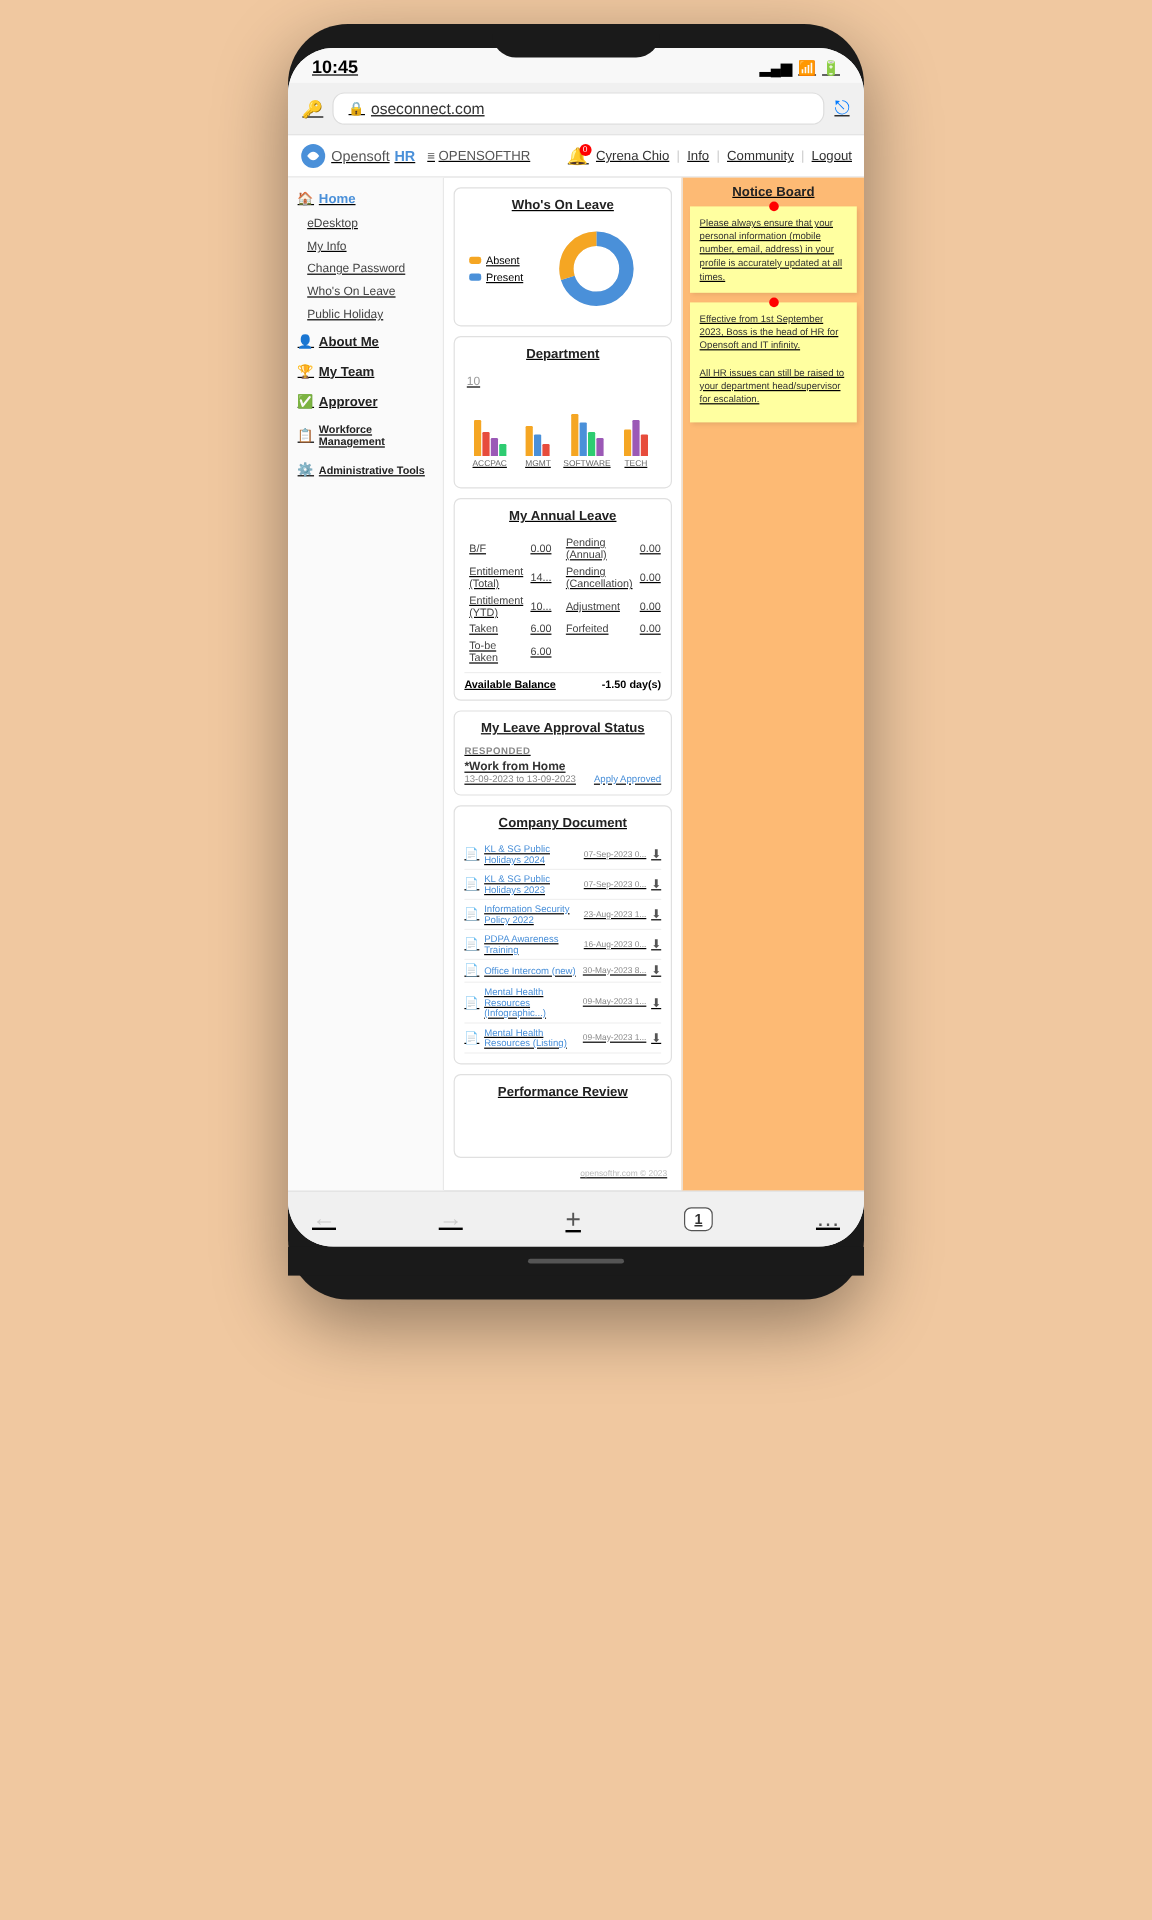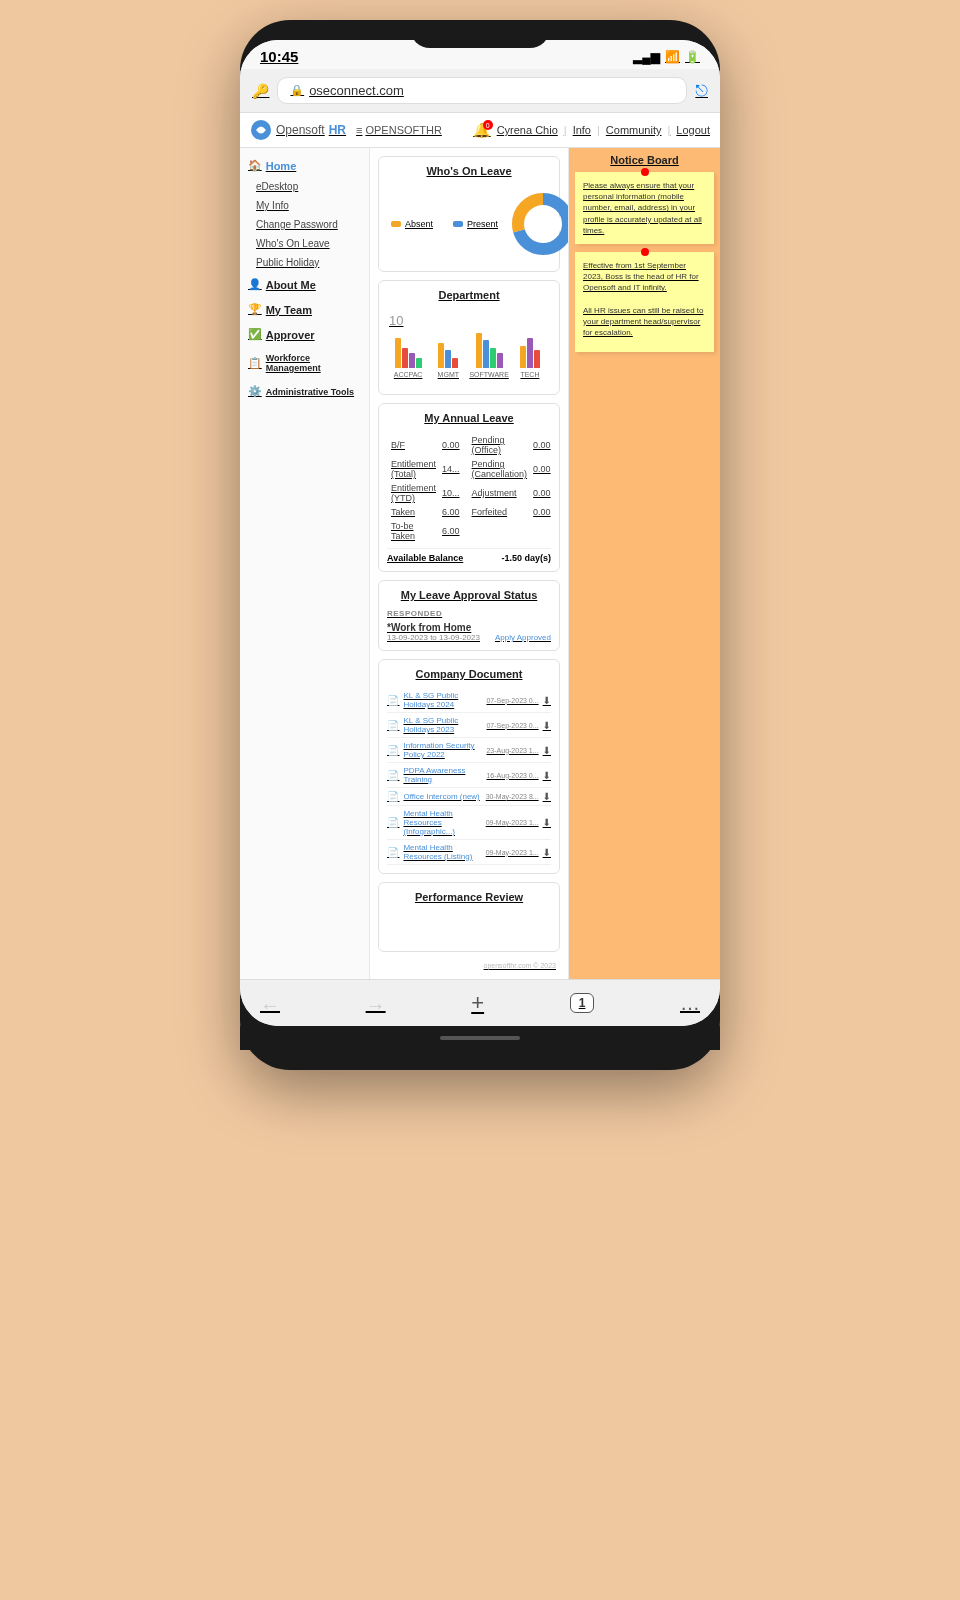--- a/index.html
+++ b/index.html
@@ -224,21 +224,21 @@
       margin-bottom: 8px;
       color: #222;
     }
     
     .leave-chart-area {
       display: flex;
       align-items: center;
       gap: 10px;
       padding: 4px;
     }
-    .leave-legend { font-size: 9px; display: flex; gap: 20px; }
+    .leave-legend { font-size: 9px; display: flex; flex-direction: column; gap: 4px; }
     .legend-item { display: flex; align-items: center; gap: 4px; }
     .legend-dot { width: 10px; height: 6px; border-radius: 2px; }
     .donut-container { flex: 1; display: flex; justify-content: center; }
     
     .dept-chart { padding: 4px 2px; }
     .bar-chart { display: flex; align-items: flex-end; gap: 2px; height: 50px; margin-bottom: 4px; }
     .bar-group { display: flex; flex-direction: column; align-items: center; gap: 1px; flex: 1; }
     .bars-row { display: flex; gap: 1px; align-items: flex-end; }
     .bar { width: 6px; border-radius: 1px 1px 0 0; }
     .bar-label { font-size: 7px; color: #666; text-align: center; margin-top: 2px; }
@@ -408,21 +408,21 @@
                   <circle cx="35" cy="35" r="25" fill="none" stroke="#f5a623" stroke-width="12" stroke-dasharray="47 110" stroke-dashoffset="-110" transform="rotate(-90 35 35)"></circle>
                   <circle cx="35" cy="35" r="18" fill="white"></circle>
                 </svg>
               </div>
             </div>
           </div>
 
           <div class="card">
             <div class="card-title">Department</div>
             <div class="dept-chart">
-              <div style="font-size:13px;color:#999;margin-bottom:0;">10</div>
+              <div style="font-size:10px;color:#999;margin-bottom:16px;">10</div>
               <div class="bar-chart">
 
                 <div class="bar-group">
                   <div class="bars-row">
                     <div class="bar" style="height:30px;background:#f5a623;"></div>
                     <div class="bar" style="height:20px;background:#e74c3c;"></div>
                     <div class="bar" style="height:15px;background:#9b59b6;"></div>
                     <div class="bar" style="height:10px;background:#2ecc71;"></div>
                   </div>
                   <div class="bar-label">ACCPAC</div>
@@ -459,21 +459,21 @@
             </div>
           </div>
 
           <div class="card">
             <div class="card-title">My Annual Leave</div>
             <table class="leave-table">
               <tbody>
                   <tr>
                 <td>B/F</td>
                 <td style="text-align:right;">0.00</td>
-                <td style="padding-left:8px;">Pending (Office)</td>
+                <td style="padding-left:8px;">Pending (Annual)</td>
                 <td style="text-align:right;">0.00</td>
               </tr>
               <tr>
                 <td>Entitlement (Total)</td>
                 <td style="text-align:right;">14...</td>
                 <td style="padding-left:8px;">Pending (Cancellation)</td>
                 <td style="text-align:right;">0.00</td>
               </tr>
               <tr>
                 <td>Entitlement (YTD)</td>

